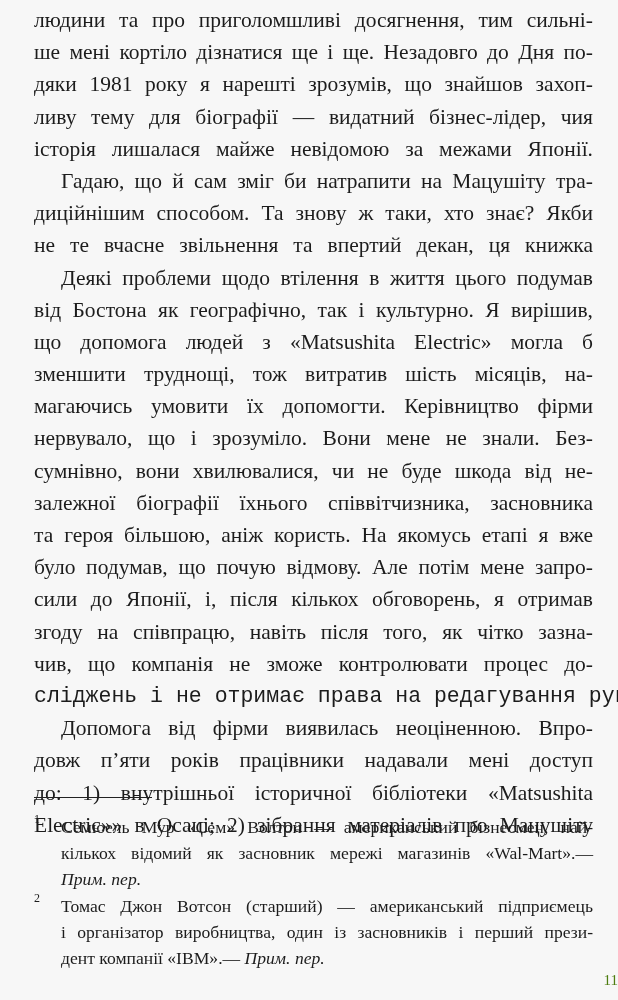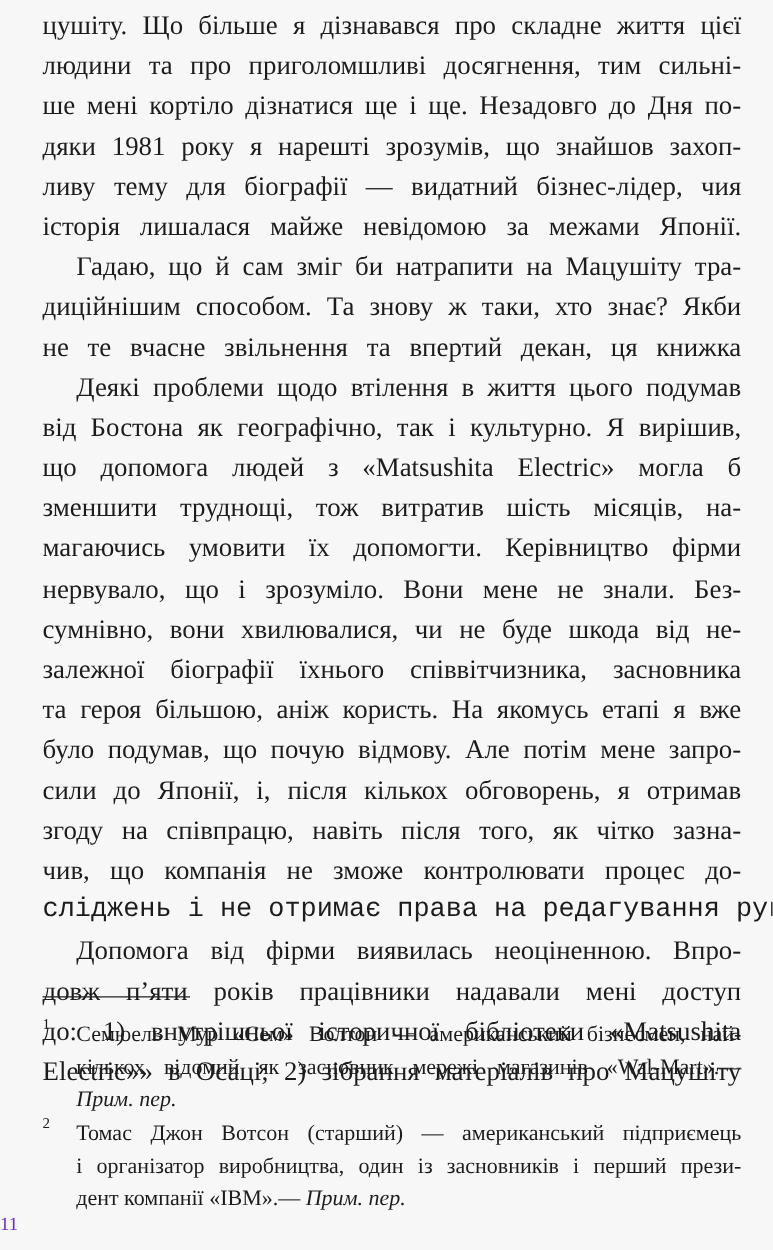--- a/index.html
+++ b/index.html
@@ -35,29 +35,28 @@
     .fn-num {
       position: absolute; left: 0; top: -2px; font-size: 12px;
     }
     .fn-line {
       display: block; font-size: 17.6px; line-height: 26.2px; height: 26.2px;
       white-space: nowrap; text-align: justify; text-align-last: justify;
     }
     .fn-line.last { text-align-last: left; }
     .italic { font-style: italic; }
     .page-number {
-      position: absolute; left: 0; width: 618px; top: 972px; text-align: left;
-      font-size: 15px; color: #6d28d9;
+      position: absolute; left: 0; width: 618px; top: 972px; text-align: right;
+      font-size: 15px; color: #4d7c0f;
     }
   </style>
 </head>
 <body>
 
 <div class="page body-text">
-  <span class="line">цушіту. Що більше я дізнавався про складне життя цієї</span>
   <span class="line">людини та про приголомшливі досягнення, тим сильні-</span>
   <span class="line">ше мені кортіло дізнатися ще і ще. Незадовго до Дня по-</span>
   <span class="line">дяки 1981 року я нарешті зрозумів, що знайшов захоп-</span>
   <span class="line">ливу тему для біографії — видатний бізнес-лідер, чия</span>
   <span class="line">історія лишалася майже невідомою за межами Японії.</span>
 
   <span class="line indent">Гадаю, що й сам зміг би натрапити на Мацушіту тра-</span>
   <span class="line">диційнішим способом. Та знову ж таки, хто знає? Якби</span>
   <span class="line">не те вчасне звільнення та впертий декан, ця книжка</span>
 

